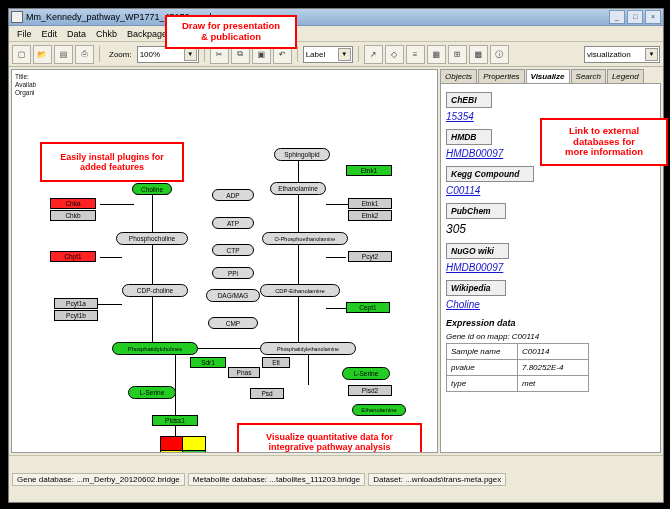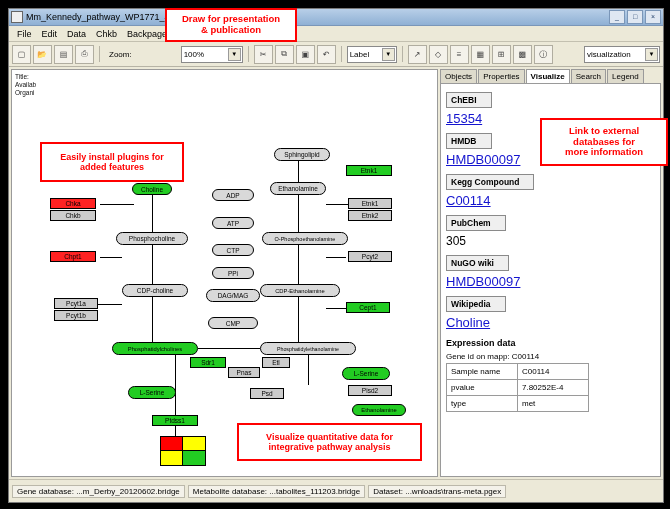--- a/index.html
+++ b/index.html
@@ -49,58 +49,58 @@
   .zoom-label{font-size:8px;margin:0 3px 0 4px;}
   .combo{
     height:15px;border:1px solid #8a8a8a;background:#fff;font-size:8px;
     display:flex;align-items:center;padding:0 2px;position:relative;
   }
   .combo .arrow{
     position:absolute;right:1px;top:1px;width:11px;height:11px;
     background:#ece9d8;border:1px solid #9a9a9a;
     display:flex;align-items:center;justify-content:center;font-size:6px;
   }
-  .combo-zoom{width:56px;margin-left:44px;}
+  .combo-zoom{width:56px;}
   .combo-label{width:44px;}
   .combo-vis{width:70px;margin-left:auto;}
   
   .main{flex:1 1 auto;display:flex;min-height:0;background:#ece9d8;}
   .canvas-wrap{
     width:425px;background:#fff;border:1px solid #9a9a9a;margin:2px;
     position:relative;overflow:hidden;
   }
   .side{
-    flex:1 1 auto;margin:2px 2px 2px 0;display:flex;flex-direction:column;min-width:0;
+    flex:1 1 auto;margin:2px 2px 2px 0;display:flex;flex-direction:column;min-width:0;font-style:italic;
   }
   .tabs{display:flex;height:14px;font-size:8px;}
   .tab{
     padding:0 4px;line-height:13px;border:1px solid #9a9a9a;border-bottom:none;
     background:#dedbcc;margin-right:1px;white-space:nowrap;
   }
   .tab.active{background:#fff;font-weight:bold;}
   .side-body{
     flex:1 1 auto;border:1px solid #9a9a9a;background:#fff;
     padding:4px 5px;font-size:8.5px;overflow:hidden;
   }
   .sec-head{
     display:inline-block;border:1px solid #8a8a8a;background:#efefef;
     font-weight:bold;font-size:8.5px;padding:2px 14px 2px 4px;margin:4px 0 2px;
   }
-  .lnk{color:#1414cf;text-decoration:underline;font-size:13px;display:block;margin:1px 0 3px;}
+  .lnk{color:#1414cf;text-decoration:underline;font-size:10px;display:block;margin:1px 0 3px;}
   .plain{font-size:12px;margin:1px 0 3px;}
   .exp-title{font-weight:bold;font-size:9px;margin:8px 0 4px;}
   .gene-line{font-size:8px;margin-bottom:2px;}
   table.exp{border-collapse:collapse;font-size:8px;}
   table.exp td{border:1px solid #9a9a9a;padding:1px 4px;height:13px;}
   table.exp td.k{width:62px;}
   table.exp td.v{width:62px;}
   
   .statusbar{
     height:14px;background:#ece9d8;border-top:1px solid #c3c0b0;
-    display:flex;align-items:center;font-size:8px;padding:4px 3px;
+    display:flex;align-items:center;font-size:8px;padding:16px 3px;
   }
   .statusbar .cell{
     border:1px solid #bbb8aa;background:#f4f2ea;padding:0 4px;height:11px;
     line-height:11px;margin-right:3px;white-space:nowrap;overflow:hidden;
   }
   
   .side-note{
     position:absolute;left:3px;top:3px;font-size:6.5px;line-height:8px;color:#111;
   }
   
@@ -115,21 +115,21 @@
   .gene-green{background:#22cc22;}
   .gene-red{background:#ff2222;}
   .conn{position:absolute;background:#000;}
   
   .callout{
     position:absolute;background:#fff;border:2px solid #ff0000;
     color:#ff0000;font-weight:bold;text-align:center;
     display:flex;align-items:center;justify-content:center;
     padding:4px 6px;box-sizing:border-box;line-height:1.15;
   }
-  .c-top{left:165px;top:8px;width:132px;height:34px;font-size:9.5px;}
+  .c-top{left:165px;top:15px;width:132px;height:34px;font-size:9.5px;}
   .c-plugins{left:28px;top:72px;width:144px;height:40px;font-size:9px;}
   .c-visual{left:225px;top:353px;width:185px;height:38px;font-size:9px;}
   .c-link{left:540px;top:118px;width:128px;height:48px;font-size:9.5px;}
 </style>
 </head>
 <body>
 
 <div class="app">
 
   <div class="titlebar">

